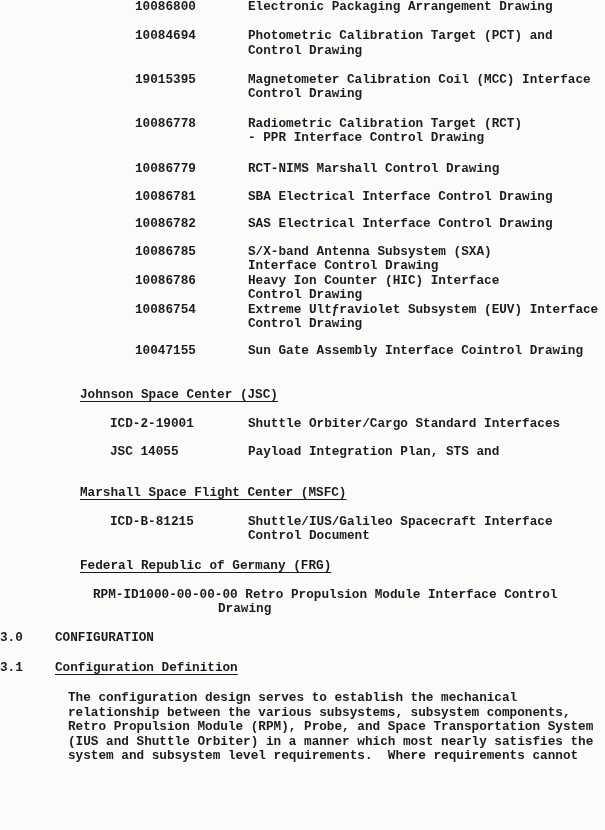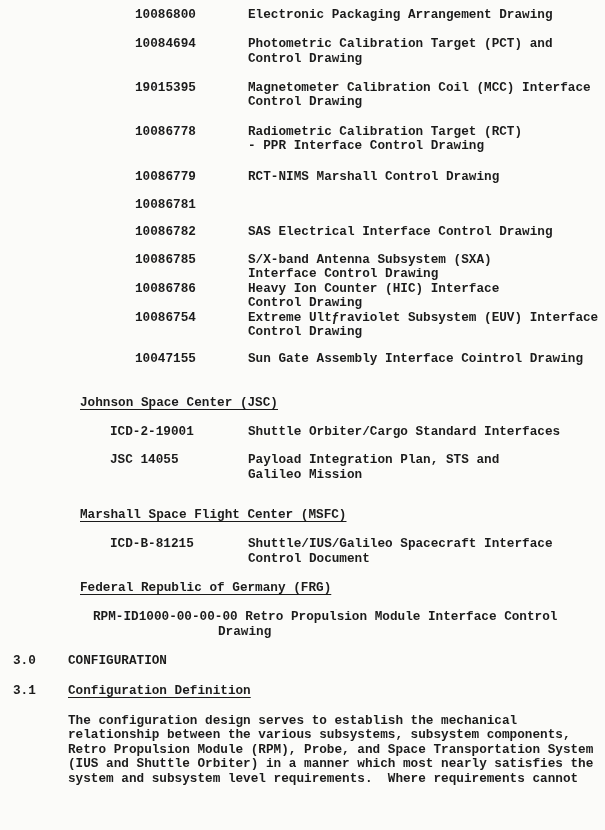--- a/index.html
+++ b/index.html
@@ -6,29 +6,29 @@
   body{
     width:605px;height:830px;
     background:#fbfbf9;
     font-family:"Liberation Mono","DejaVu Sans Mono",monospace;
     font-weight:700;
     font-size:12.7px;
     line-height:14.5px;
     color:#1b1b1b;
     overflow:hidden;
   }
-  .page{width:605px;height:830px;padding-top:8px;box-sizing:border-box;position:relative;}
+  .page{width:605px;height:830px;padding-top:0;box-sizing:border-box;position:relative;}
   .entry{display:grid;grid-template-columns:113px auto;margin-left:135px;}
   .subentry{display:grid;grid-template-columns:138px auto;margin-left:110px;}
   .num{white-space:pre;}
   .desc div{white-space:pre;}
   .heading{margin-left:80px;text-decoration:underline;text-underline-offset:3px;text-decoration-thickness:1.4px;white-space:pre;}
   .freeline1{margin-left:93px;white-space:pre;}
   .freeline2{margin-left:218px;white-space:pre;}
-  .numbered{display:grid;grid-template-columns:55px auto;margin-left:13px;}
+  .numbered{display:grid;grid-template-columns:55px auto;}
   .numbered .title{white-space:pre;}
   .underlined{text-decoration:underline;text-underline-offset:3px;text-decoration-thickness:1.4px;}
   .para{margin-left:68px;margin-top:15.5px;}
   .para div{white-space:pre;}
 </style>
 </head>
 <body>
 
 <div class="page">
 
@@ -65,20 +65,23 @@
 
   <div class="entry" style="margin-top:16px">
     <span class="num">10086779</span>
     <div class="desc">
       <div>RCT-NIMS Marshall Control Drawing</div>
     </div>
   </div>
 
   <div class="entry" style="margin-top:13.5px">
     <span class="num">10086781</span>
+    <div class="desc">
+      <div>SBA Electrical Interface Control Drawing</div>
+    </div>
   </div>
 
   <div class="entry" style="margin-top:12.5px">
     <span class="num">10086782</span>
     <div class="desc">
       <div>SAS Electrical Interface Control Drawing</div>
     </div>
   </div>
 
   <div class="entry" style="margin-top:13.5px">
@@ -118,21 +121,20 @@
     <span class="num">ICD-2-19001</span>
     <div class="desc">
       <div>Shuttle Orbiter/Cargo Standard Interfaces</div>
     </div>
   </div>
 
   <div class="subentry" style="margin-top:13.5px">
     <span class="num">JSC 14055</span>
     <div class="desc">
       <div>Payload Integration Plan, STS and</div>
-      <div>Galileo Mission</div>
     </div>
   </div>
 
   <div class="heading" style="margin-top:26px">Marshall Space Flight Center (MSFC)</div>
 
   <div class="subentry" style="margin-top:14.5px">
     <span class="num">ICD-B-81215</span>
     <div class="desc">
       <div>Shuttle/IUS/Galileo Spacecraft Interface</div>
       <div>Control Document</div>

